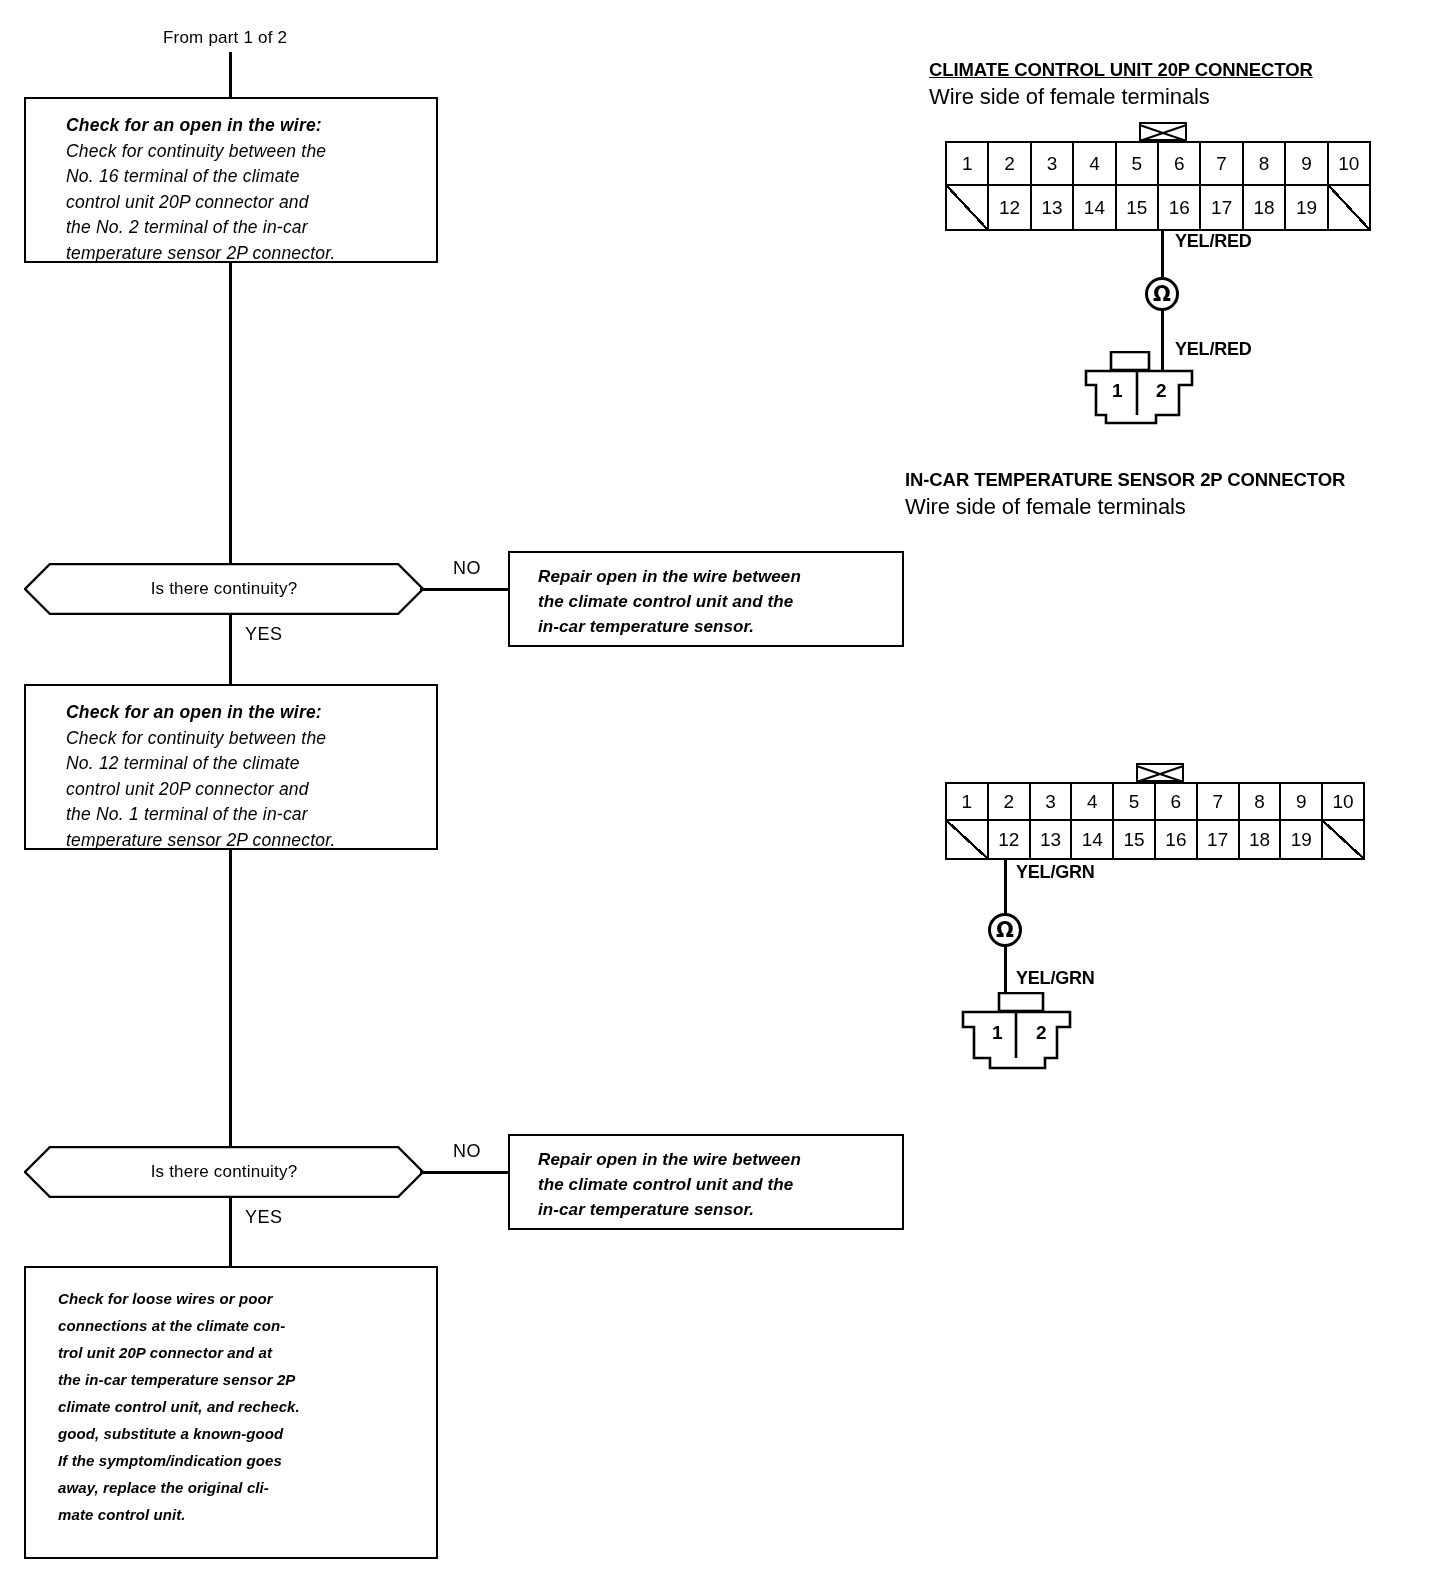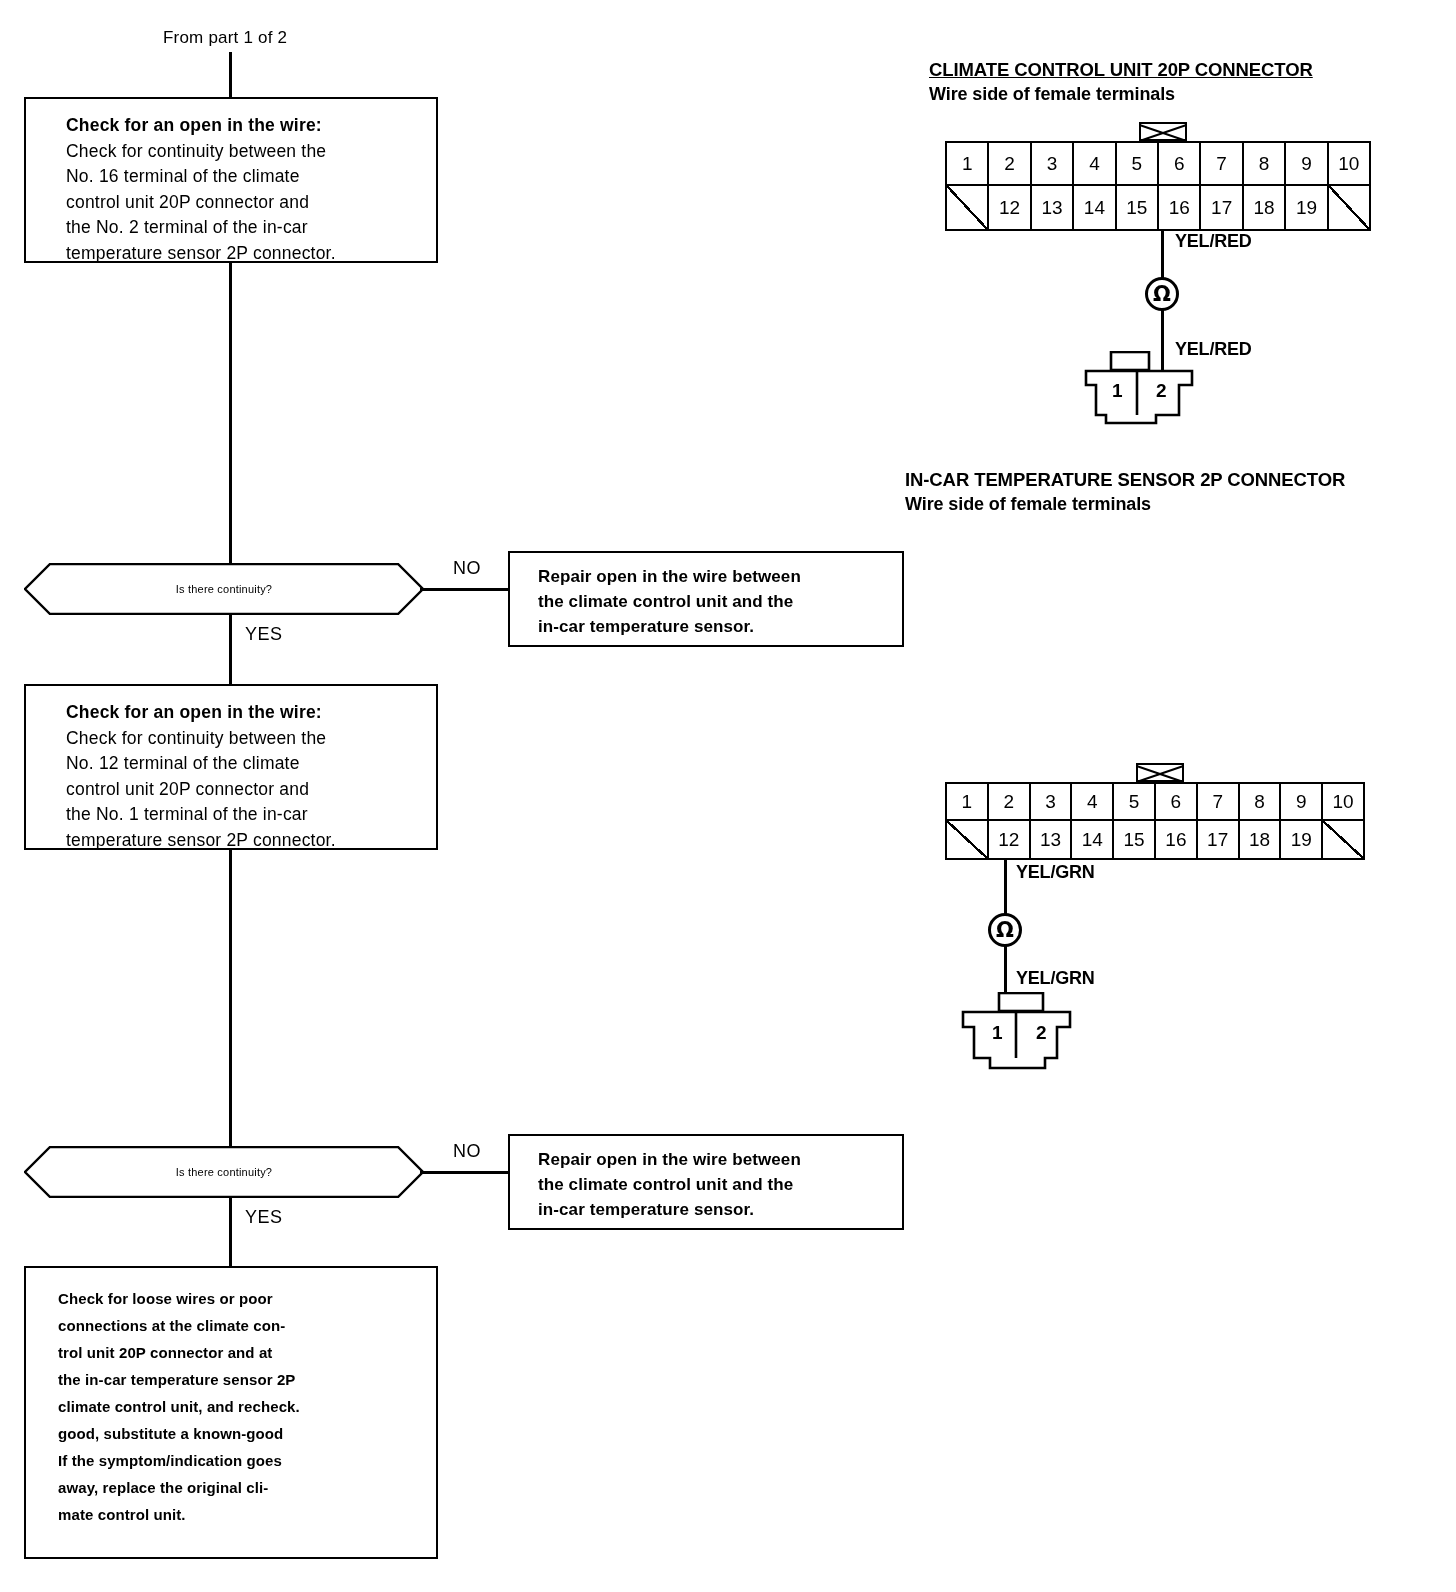--- a/index.html
+++ b/index.html
@@ -17,20 +17,21 @@
     color: #000000;
     overflow: hidden;
   }
 
   
   .flowbox {
     position: absolute;
     border: 2px solid #000;
     background: #fff;
     box-sizing: border-box;
+    font-style: italic;
   }
   .flowbox .inner {
     padding: 14px 16px 10px 40px;
     font-size: 17.5px;
     line-height: 25.5px;
     letter-spacing: 0.2px;
   }
   .flowbox .inner.bold {
     font-weight: bold;
     padding: 16px 16px 10px 40px;
@@ -55,21 +56,21 @@
     background: #000;
   }
 
   
   .hexwrap { position: absolute; }
   .hexwrap svg { display: block; }
   .hexlabel {
     position: absolute;
     left: 0; right: 0;
     text-align: center;
-    font-size: 11px;
+    font-size: 17px;
     top: 50%;
     transform: translateY(-52%);
     letter-spacing: 0.2px;
   }
 
   
   .plain {
     position: absolute;
     font-size: 17px;
     white-space: nowrap;
@@ -85,24 +86,23 @@
   
   .conn-title {
     position: absolute;
     font-size: 18.5px;
     font-weight: bold;
     white-space: nowrap;
     letter-spacing: -0.1px;
   }
   .conn-sub {
     position: absolute;
-    font-size: 18px;
+    font-size: 22px;
     white-space: nowrap;
     letter-spacing: -0.1px;
-    font-weight: bold;
   }
 
   
   .grid20 {
     position: absolute;
     border: 2px solid #000;
     box-sizing: border-box;
     background: #fff;
   }
   .grid20 .gridrow {

